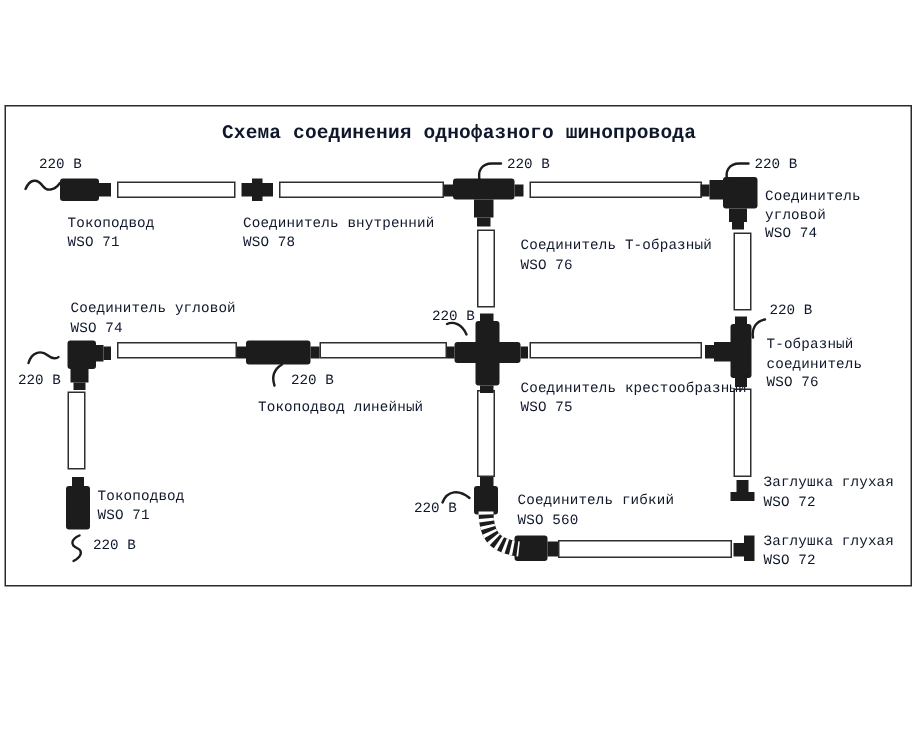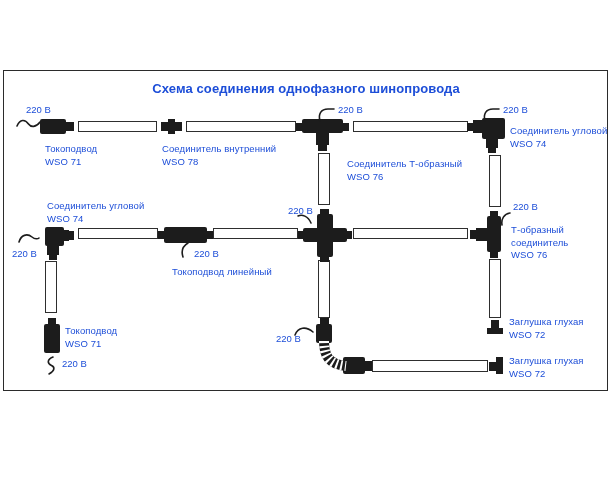--- a/index.html
+++ b/index.html
@@ -1,17 +1,17 @@
 <!DOCTYPE html>
 <html><head>
 <meta charset="utf-8">
 <style>
   html,body{margin:0;padding:0;background:#fff;}
   .stage{position:relative;width:614px;height:499px;background:#fff;overflow:hidden;
-         font-family:Liberation Sans, sans-serif;color:#1d4ed8;}
+         font-family:Liberation Mono, monospace;color:#0f172a;}
   .panel{position:absolute;left:3px;top:70px;width:603px;height:319px;
          border:1.5px solid #2b2b2b;background:#fff;}
   .title{position:absolute;left:3px;top:81px;width:606px;text-align:center;
          font-size:13px;font-weight:700;letter-spacing:.1px;}
   .track{position:absolute;background:#fff;border:1.2px solid #2e2e2e;box-sizing:border-box;}
   .b{position:absolute;background:#1c1c1c;}
   .r{border-radius:2px;}
   .lbl{position:absolute;font-size:9.5px;line-height:12.5px;letter-spacing:.1px;}
   .lbl span{display:block;}
   .volt{position:absolute;font-size:9.5px;font-weight:400;white-space:nowrap;}
@@ -126,20 +126,24 @@
     <div class="b r" style="left:317px;top:214px;width:16px;height:43px"></div>
     <div class="b" style="left:298px;top:231px;width:5px;height:8px"></div>
     <div class="b" style="left:347px;top:231px;width:5px;height:8px"></div>
     <div class="b" style="left:320px;top:209px;width:9px;height:5px"></div>
     <div class="b" style="left:320px;top:257px;width:9px;height:5px"></div>
   </div>
   <svg style="left:297px;top:213px" width="16" height="11" viewBox="0 0 16 11">
       <path d="M1,3 C5,1 11,3 14,10"></path>
     </svg>
   <div class="volt" style="left:288px;top:205px">220 В</div>
+  <div class="lbl" style="left:347px;top:253px">
+    <span>Соединитель крестообразный</span>
+    <span>WSO 75</span>
+  </div>
 
   <div>
     <div class="b" style="left:490px;top:211px;width:8px;height:6px"></div>
     <div class="b r" style="left:487px;top:216px;width:14px;height:36px"></div>
     <div class="b" style="left:490px;top:252px;width:8px;height:6px"></div>
     <div class="b" style="left:476px;top:228px;width:12px;height:13px"></div>
     <div class="b" style="left:470px;top:230px;width:6px;height:9px"></div>
   </div>
   <svg style="left:500px;top:211px" width="14" height="15" viewBox="0 0 14 15">
       <path d="M2,14 C1,8 4,3 10,2"></path>
@@ -170,20 +174,24 @@
     <div class="b" style="left:365px;top:361px;width:7px;height:10px"></div>
   </div>
   <svg style="left:312px;top:340px" width="40" height="32" viewBox="0 0 40 32">
     <path d="M12,1 C12,15 16,24 34,26" style="stroke-width:10;stroke-linecap:butt"></path>
     <path d="M12,1 C12,15 16,24 34,26" style="stroke:#ffffff;stroke-width:10;stroke-linecap:butt;stroke-dasharray:2 2.6"></path>
   </svg>
   <svg style="left:294px;top:325px" width="20" height="12" viewBox="0 0 20 12">
       <path d="M1,10 C4,2 12,1 19,7"></path>
     </svg>
   <div class="volt" style="left:276px;top:333px">220 В</div>
+  <div class="lbl" style="left:345px;top:328px">
+    <span>Соединитель гибкий</span>
+    <span>WSO 560</span>
+  </div>
 
   <div>
     <div class="b" style="left:491px;top:320px;width:8px;height:8px"></div>
     <div class="b" style="left:487px;top:328px;width:16px;height:6px"></div>
   </div>
   <div class="lbl" style="left:509px;top:316px">
     <span>Заглушка глухая</span>
     <span>WSO 72</span>
   </div>
 

